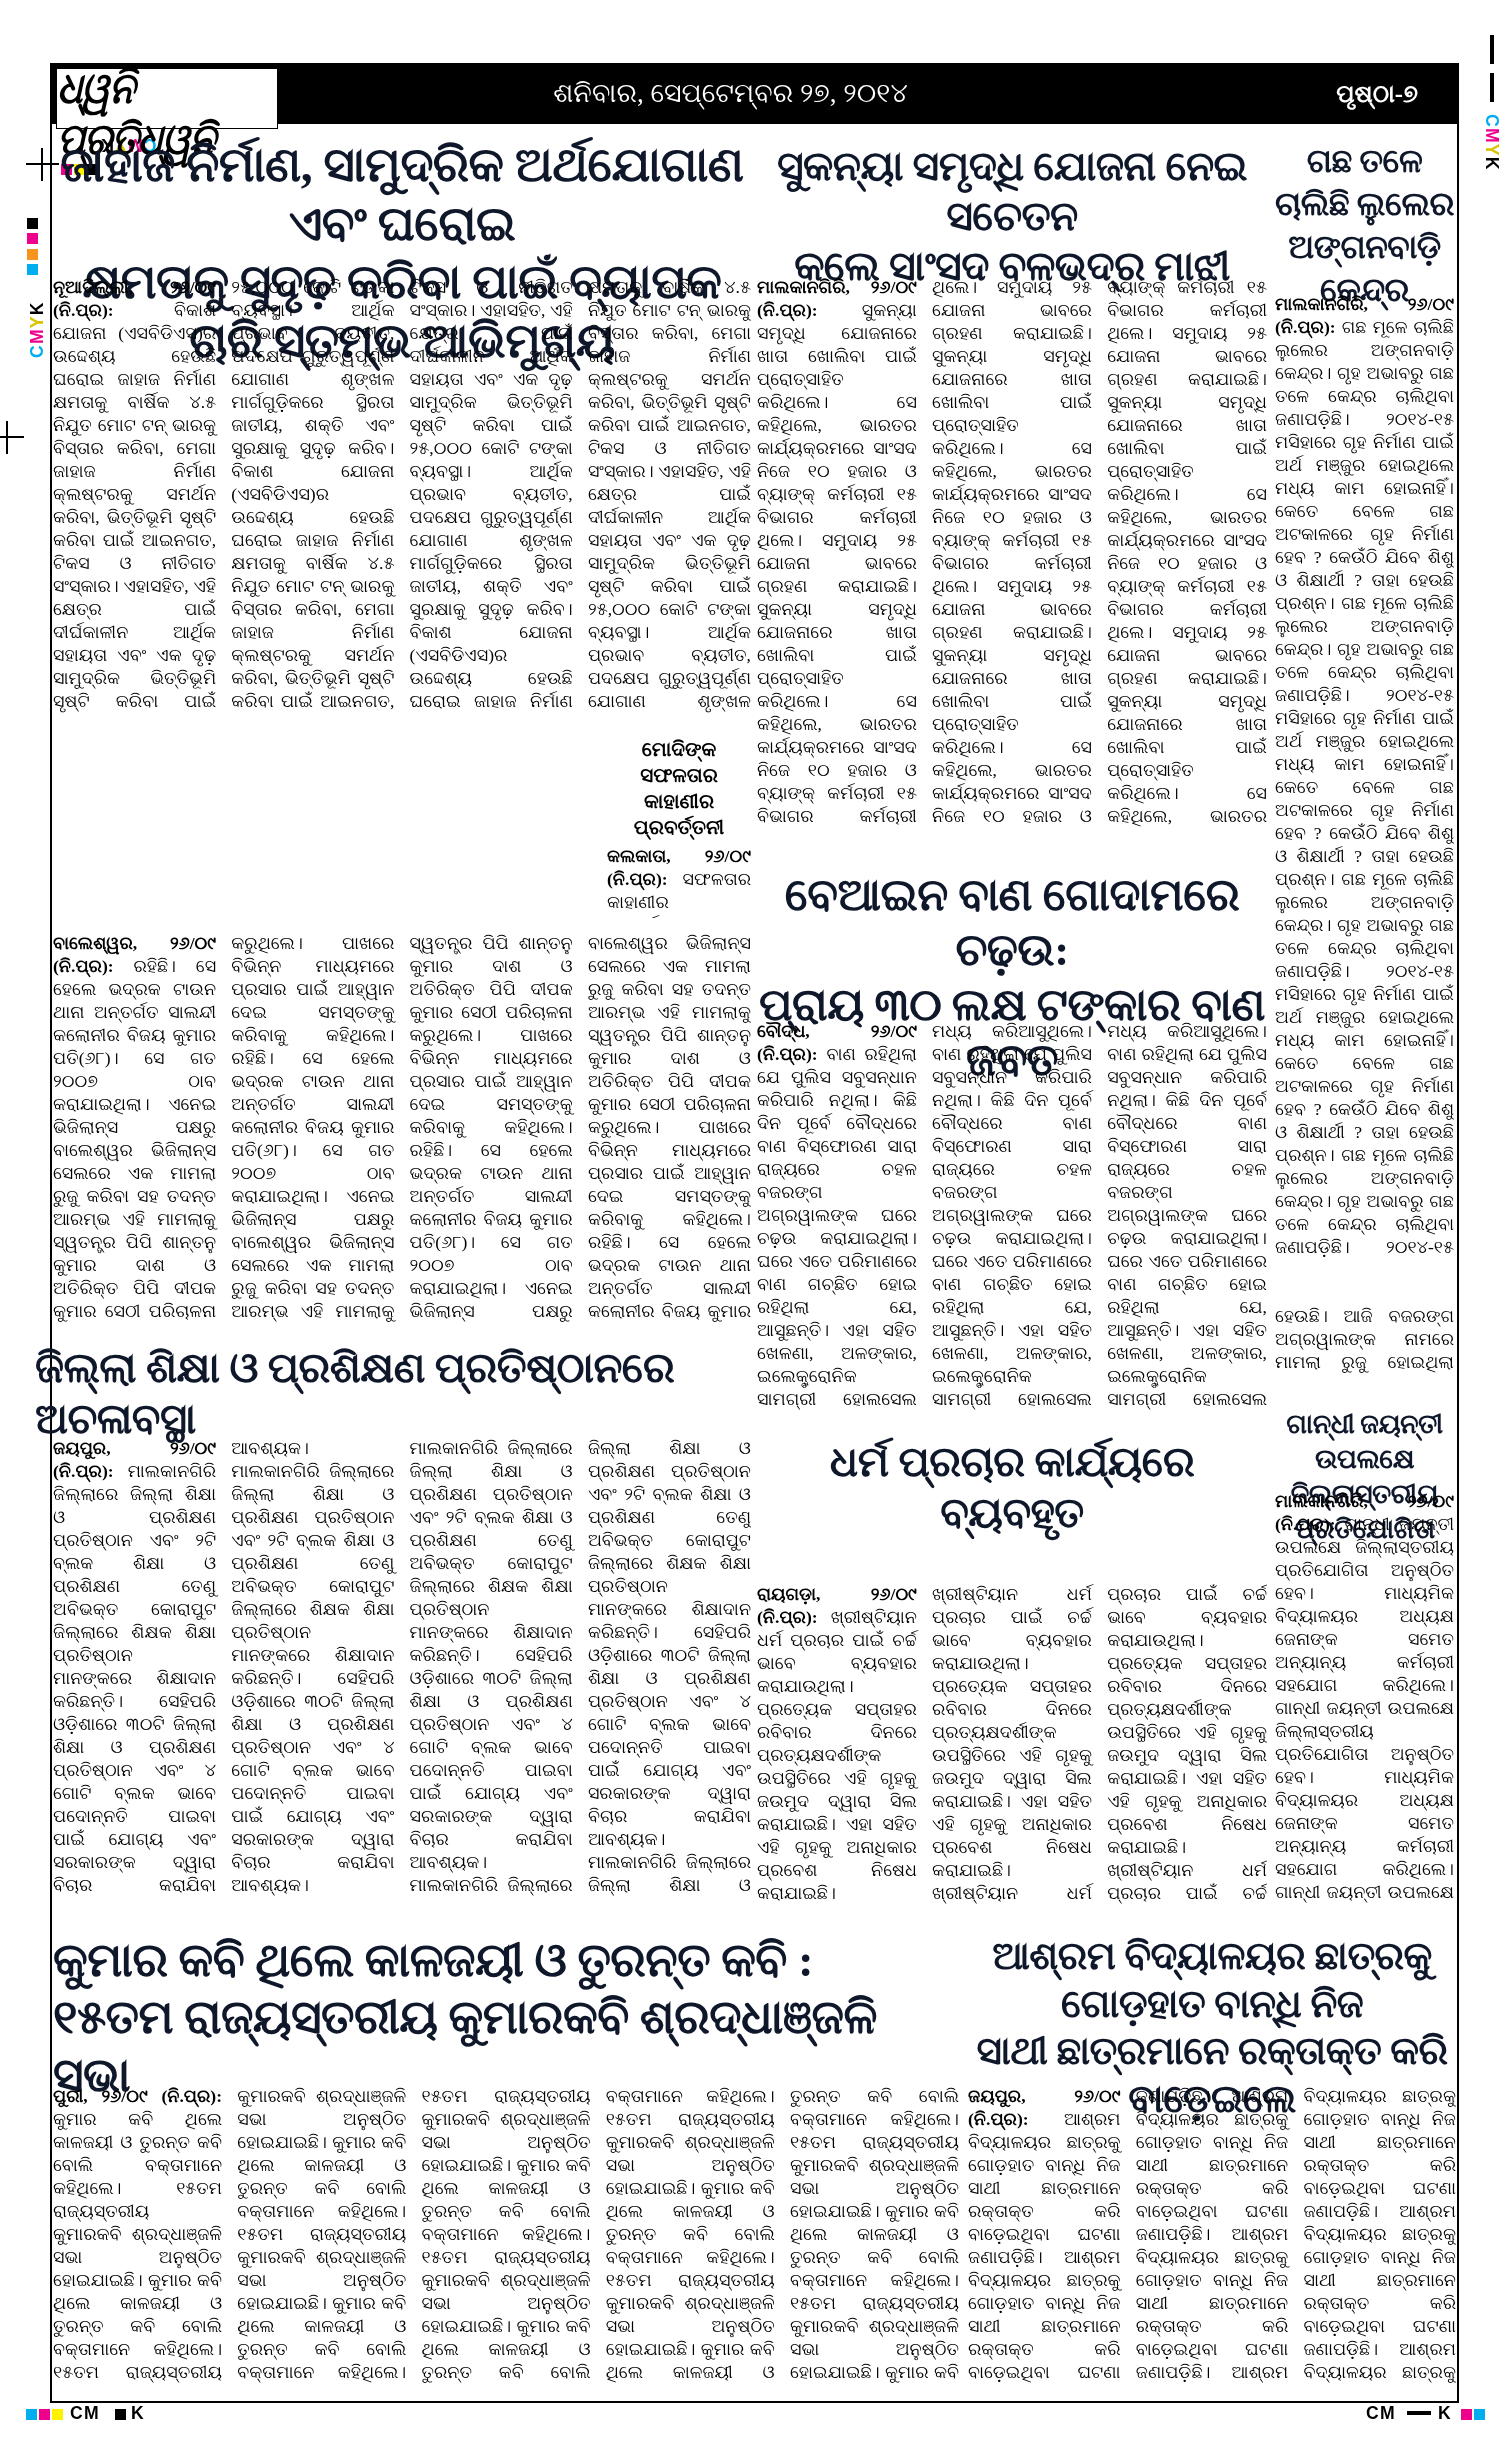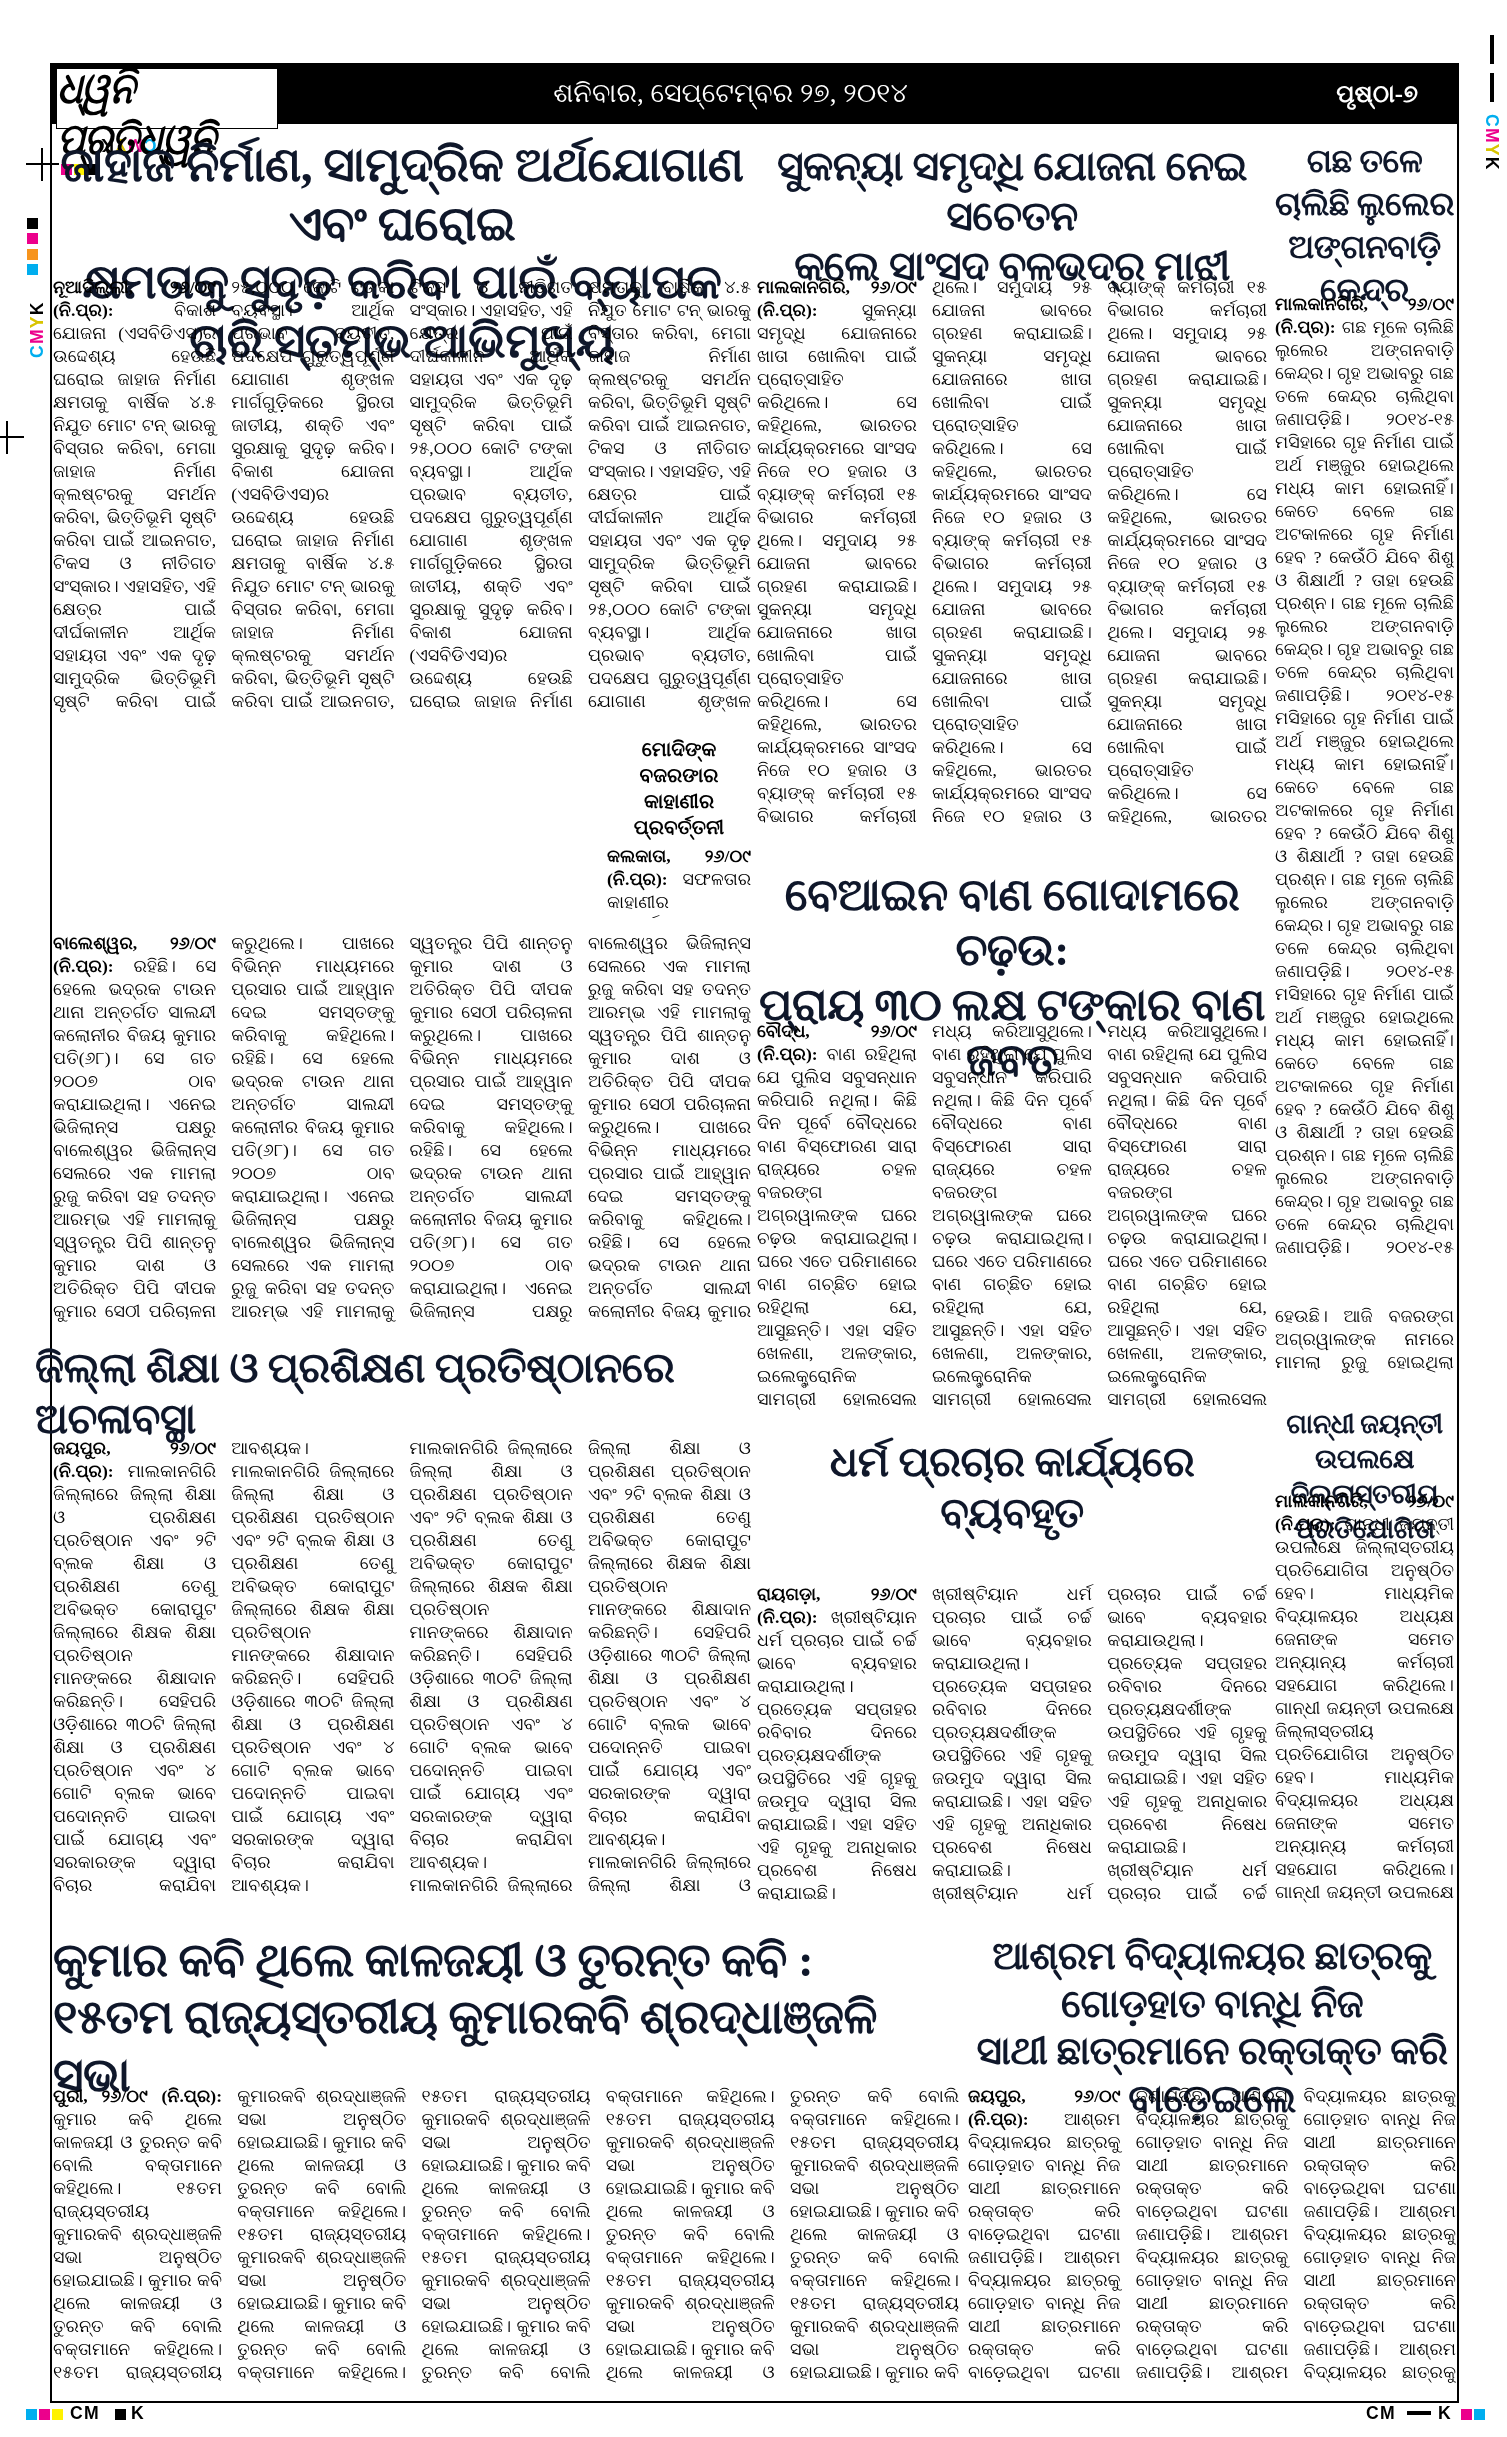--- a/index.html
+++ b/index.html
@@ -106,21 +106,21 @@
   <div class="abs headline center" style="left:53px;top:136px;width:698px;font-size:48px;">
     <div>ଜାହାଜ ନିର୍ମାଣ, ସାମୁଦ୍ରିକ ଅର୍ଥଯୋଗାଣ ଏବଂ ଘରୋଇ</div>
     <div>କ୍ଷମତାକୁ ସୁଦୃଢ଼ କରିବା ପାଇଁ ବ୍ୟାପକ ଚାରି ସ୍ତମ୍ଭ ଆଭିମୁଖ୍ୟ</div>
   </div>
   <div class="abs body-block" style="left:53px;top:276px;width:698px;height:452px;column-count:4;">
     <span class="dateline">ନୂଆଦିଲ୍ଲୀ, ୨୬/୦୯ (ନି.ପ୍ର):</span>
     <span> ବିକାଶ ଯୋଜନା (ଏସବିଡିଏସ)ର ଉଦ୍ଦେଶ୍ୟ ହେଉଛି ଘରୋଇ ଜାହାଜ ନିର୍ମାଣ କ୍ଷମତାକୁ ବାର୍ଷିକ ୪.୫ ନିଯୁତ ମୋଟ ଟନ୍ ଭାରକୁ ବିସ୍ତାର କରିବା, ମେଗା ଜାହାଜ ନିର୍ମାଣ କ୍ଲଷ୍ଟରକୁ ସମର୍ଥନ କରିବା, ଭିତ୍ତିଭୂମି ସୃଷ୍ଟି କରିବା ପାଇଁ ଆଇନଗତ, ଟିକସ ଓ ନୀତିଗତ ସଂସ୍କାର। ଏହାସହିତ, ଏହି କ୍ଷେତ୍ର ପାଇଁ ଦୀର୍ଘକାଳୀନ ଆର୍ଥିକ ସହାୟତା ଏବଂ ଏକ ଦୃଢ଼ ସାମୁଦ୍ରିକ ଭିତ୍ତିଭୂମି ସୃଷ୍ଟି କରିବା ପାଇଁ ୨୫,୦୦୦ କୋଟି ଟଙ୍କା ବ୍ୟବସ୍ଥା। ଆର୍ଥିକ ପ୍ରଭାବ ବ୍ୟତୀତ, ପଦକ୍ଷେପ ଗୁରୁତ୍ୱପୂର୍ଣ୍ଣ ଯୋଗାଣ ଶୃଙ୍ଖଳ ମାର୍ଗଗୁଡ଼ିକରେ ସ୍ଥିରତା ଜାତୀୟ, ଶକ୍ତି ଏବଂ ସୁରକ୍ଷାକୁ ସୁଦୃଢ଼ କରିବ। ବିକାଶ ଯୋଜନା (ଏସବିଡିଏସ)ର ଉଦ୍ଦେଶ୍ୟ ହେଉଛି ଘରୋଇ ଜାହାଜ ନିର୍ମାଣ କ୍ଷମତାକୁ ବାର୍ଷିକ ୪.୫ ନିଯୁତ ମୋଟ ଟନ୍ ଭାରକୁ ବିସ୍ତାର କରିବା, ମେଗା ଜାହାଜ ନିର୍ମାଣ କ୍ଲଷ୍ଟରକୁ ସମର୍ଥନ କରିବା, ଭିତ୍ତିଭୂମି ସୃଷ୍ଟି କରିବା ପାଇଁ ଆଇନଗତ, ଟିକସ ଓ ନୀତିଗତ ସଂସ୍କାର। ଏହାସହିତ, ଏହି କ୍ଷେତ୍ର ପାଇଁ ଦୀର୍ଘକାଳୀନ ଆର୍ଥିକ ସହାୟତା ଏବଂ ଏକ ଦୃଢ଼ ସାମୁଦ୍ରିକ ଭିତ୍ତିଭୂମି ସୃଷ୍ଟି କରିବା ପାଇଁ ୨୫,୦୦୦ କୋଟି ଟଙ୍କା ବ୍ୟବସ୍ଥା। ଆର୍ଥିକ ପ୍ରଭାବ ବ୍ୟତୀତ, ପଦକ୍ଷେପ ଗୁରୁତ୍ୱପୂର୍ଣ୍ଣ ଯୋଗାଣ ଶୃଙ୍ଖଳ ମାର୍ଗଗୁଡ଼ିକରେ ସ୍ଥିରତା ଜାତୀୟ, ଶକ୍ତି ଏବଂ ସୁରକ୍ଷାକୁ ସୁଦୃଢ଼ କରିବ। ବିକାଶ ଯୋଜନା (ଏସବିଡିଏସ)ର ଉଦ୍ଦେଶ୍ୟ ହେଉଛି ଘରୋଇ ଜାହାଜ ନିର୍ମାଣ କ୍ଷମତାକୁ ବାର୍ଷିକ ୪.୫ ନିଯୁତ ମୋଟ ଟନ୍ ଭାରକୁ ବିସ୍ତାର କରିବା, ମେଗା ଜାହାଜ ନିର୍ମାଣ କ୍ଲଷ୍ଟରକୁ ସମର୍ଥନ କରିବା, ଭିତ୍ତିଭୂମି ସୃଷ୍ଟି କରିବା ପାଇଁ ଆଇନଗତ, ଟିକସ ଓ ନୀତିଗତ ସଂସ୍କାର। ଏହାସହିତ, ଏହି କ୍ଷେତ୍ର ପାଇଁ ଦୀର୍ଘକାଳୀନ ଆର୍ଥିକ ସହାୟତା ଏବଂ ଏକ ଦୃଢ଼ ସାମୁଦ୍ରିକ ଭିତ୍ତିଭୂମି ସୃଷ୍ଟି କରିବା ପାଇଁ ୨୫,୦୦୦ କୋଟି ଟଙ୍କା ବ୍ୟବସ୍ଥା। ଆର୍ଥିକ ପ୍ରଭାବ ବ୍ୟତୀତ, ପଦକ୍ଷେପ ଗୁରୁତ୍ୱପୂର୍ଣ୍ଣ ଯୋଗାଣ ଶୃଙ୍ଖଳ ମାର୍ଗଗୁଡ଼ିକରେ ସ୍ଥିରତା ଜାତୀୟ, ଶକ୍ତି ଏବଂ ସୁରକ୍ଷାକୁ ସୁଦୃଢ଼ କରିବ। ବିକାଶ ଯୋଜନା (ଏସବିଡିଏସ)ର ଉଦ୍ଦେଶ୍ୟ ହେଉଛି ଘରୋଇ ଜାହାଜ ନିର୍ମାଣ କ୍ଷମତାକୁ ବାର୍ଷିକ ୪.୫ ନିଯୁତ ମୋଟ ଟନ୍ ଭାରକୁ ବିସ୍ତାର କରିବା, ମେଗା ଜାହାଜ ନିର୍ମାଣ କ୍ଲଷ୍ଟରକୁ ସମର୍ଥନ କରିବା, ଭିତ୍ତିଭୂମି ସୃଷ୍ଟି କରିବା ପାଇଁ ଆଇନଗତ, ଟିକସ ଓ ନୀତିଗତ ସଂସ୍କାର। ଏହାସହିତ, ଏହି କ୍ଷେତ୍ର ପାଇଁ ଦୀର୍ଘକାଳୀନ ଆର୍ଥିକ ସହାୟତା ଏବଂ ଏକ ଦୃଢ଼ ସାମୁଦ୍ରିକ ଭିତ୍ତିଭୂମି ସୃଷ୍ଟି କରିବା ପାଇଁ ୨୫,୦୦୦ କୋଟି ଟଙ୍କା ବ୍ୟବସ୍ଥା। ଆର୍ଥିକ ପ୍ରଭାବ ବ୍ୟତୀତ, ପଦକ୍ଷେପ ଗୁରୁତ୍ୱପୂର୍ଣ୍ଣ ଯୋଗାଣ ଶୃଙ୍ଖଳ ମାର୍ଗଗୁଡ଼ିକରେ ସ୍ଥିରତା ଜାତୀୟ, ଶକ୍ତି ଏବଂ ସୁରକ୍ଷାକୁ ସୁଦୃଢ଼ କରିବ। ବିକାଶ ଯୋଜନା (ଏସବିଡିଏସ)ର ଉଦ୍ଦେଶ୍ୟ ହେଉଛି ଘରୋଇ ଜାହାଜ ନିର୍ମାଣ କ୍ଷମତାକୁ ବାର୍ଷିକ ୪.୫ ନିଯୁତ ମୋଟ ଟନ୍ ଭାରକୁ ବିସ୍ତାର କରିବା, ମେଗା ଜାହାଜ ନିର୍ମାଣ କ୍ଲଷ୍ଟରକୁ ସମର୍ଥନ କରିବା, ଭିତ୍ତିଭୂମି ସୃଷ୍ଟି କରିବା ପାଇଁ ଆଇନଗତ, ଟିକସ ଓ ନୀତିଗତ ସଂସ୍କାର। ଏହାସହିତ, ଏହି କ୍ଷେତ୍ର ପାଇଁ ଦୀର୍ଘକାଳୀନ ଆର୍ଥିକ ସହାୟତା ଏବଂ ଏକ ଦୃଢ଼ ସାମୁଦ୍ରିକ ଭିତ୍ତିଭୂମି ସୃଷ୍ଟି କରିବା ପାଇଁ ୨୫,୦୦୦ କୋଟି ଟଙ୍କା ବ୍ୟବସ୍ଥା। ଆର୍ଥିକ ପ୍ରଭାବ ବ୍ୟତୀତ, ପଦକ୍ଷେପ ଗୁରୁତ୍ୱପୂର୍ଣ୍ଣ ଯୋଗାଣ ଶୃଙ୍ଖଳ ମାର୍ଗଗୁଡ଼ିକରେ ସ୍ଥିରତା ଜାତୀୟ, ଶକ୍ତି ଏବଂ ସୁରକ୍ଷାକୁ ସୁଦୃଢ଼ କରିବ। ବିକାଶ ଯୋଜନା (ଏସବିଡିଏସ)ର ଉଦ୍ଦେଶ୍ୟ ହେଉଛି ଘରୋଇ ଜାହାଜ ନିର୍ମାଣ କ୍ଷମତାକୁ ବାର୍ଷିକ ୪.୫ ନିଯୁତ ମୋଟ ଟନ୍ ଭାରକୁ ବିସ୍ତାର କରିବା, ମେଗା ଜାହାଜ ନିର୍ମାଣ କ୍ଲଷ୍ଟରକୁ ସମର୍ଥନ କରିବା, ଭିତ୍ତିଭୂମି ସୃଷ୍ଟି କରିବା ପାଇଁ ଆଇନଗତ, ଟିକସ ଓ ନୀତିଗତ ସଂସ୍କାର। ଏହାସହିତ, ଏହି କ୍ଷେତ୍ର ପାଇଁ ଦୀର୍ଘକାଳୀନ ଆର୍ଥିକ ସହାୟତା ଏବଂ ଏକ ଦୃଢ଼ ସାମୁଦ୍ରିକ ଭିତ୍ତିଭୂମି ସୃଷ୍ଟି କରିବା ପାଇଁ ୨୫,୦୦୦ କୋଟି ଟଙ୍କା ବ୍ୟବସ୍ଥା। ଆର୍ଥିକ ପ୍ରଭାବ ବ୍ୟତୀତ, ପଦକ୍ଷେପ ଗୁରୁତ୍ୱପୂର୍ଣ୍ଣ ଯୋଗାଣ ଶୃଙ୍ଖଳ ମାର୍ଗଗୁଡ଼ିକରେ ସ୍ଥିରତା ଜାତୀୟ, ଶକ୍ତି ଏବଂ ସୁରକ୍ଷାକୁ ସୁଦୃଢ଼ କରିବ।</span>
   </div>
 
   <div class="abs" style="left:607px;top:736px;width:144px;height:182px;overflow:hidden;">
-    <div class="brief-head">ମୋଦିଙ୍କ ବଜରଙାର</div>
+    <div class="brief-head">ମୋଦିଙ୍କ ସଫଳତାର</div>
     <div class="brief-head">କାହାଣୀର ପ୍ରବର୍ତ୍ତନୀ</div>
     <div class="body-block" style="column-count:1;height:106px;margin-top:4.7px;">
       <span class="dateline">କଲକାତା, ୨୬/୦୯ (ନି.ପ୍ର):</span>
       <span> ସଫଳତାର କାହାଣୀର ପ୍ରବର୍ତ୍ତନୀ ପାଖରେ ବିଭିନ୍ନ ମାଧ୍ୟମରେ ପ୍ରସାର ପାଇଁ ଆହ୍ୱାନ ଦେଇ ସମସ୍ତଙ୍କୁ କରିବାକୁ କହିଥିଲେ। ସଫଳତାର କାହାଣୀର ପ୍ରବର୍ତ୍ତନୀ ପାଖରେ ବିଭିନ୍ନ ମାଧ୍ୟମରେ ପ୍ରସାର ପାଇଁ ଆହ୍ୱାନ ଦେଇ ସମସ୍ତଙ୍କୁ କରିବାକୁ କହିଥିଲେ। ସଫଳତାର କାହାଣୀର ପ୍ରବର୍ତ୍ତନୀ ପାଖରେ ବିଭିନ୍ନ ମାଧ୍ୟମରେ ପ୍ରସାର ପାଇଁ ଆହ୍ୱାନ ଦେଇ ସମସ୍ତଙ୍କୁ କରିବାକୁ କହିଥିଲେ।</span>
     </div>
   </div>
 
   <div class="abs body-block" style="left:53px;top:932px;width:698px;height:399px;column-count:4;">
     <span class="dateline">ବାଲେଶ୍ୱର, ୨୬/୦୯ (ନି.ପ୍ର):</span>
     <span> ରହିଛି। ସେ ହେଲେ ଭଦ୍ରକ ଟାଉନ ଥାନା ଅନ୍ତର୍ଗତ ସାଲନ୍ଦୀ କଲୋନୀର ବିଜୟ କୁମାର ପତି(୬୮)। ସେ ଗତ ୨୦୦୭ ଠାବ କରାଯାଇଥିଲା। ଏନେଇ ଭିଜିଲାନ୍ସ ପକ୍ଷରୁ ବାଲେଶ୍ୱର ଭିଜିଲାନ୍ସ ସେଲରେ ଏକ ମାମଲା ରୁଜୁ କରିବା ସହ ତଦନ୍ତ ଆରମ୍ଭ ଏହି ମାମଲାକୁ ସ୍ୱତନ୍ତ୍ର ପିପି ଶାନ୍ତନୁ କୁମାର ଦାଶ ଓ ଅତିରିକ୍ତ ପିପି ଦୀପକ କୁମାର ସେଠୀ ପରିଚାଳନା କରୁଥିଲେ। ପାଖରେ ବିଭିନ୍ନ ମାଧ୍ୟମରେ ପ୍ରସାର ପାଇଁ ଆହ୍ୱାନ ଦେଇ ସମସ୍ତଙ୍କୁ କରିବାକୁ କହିଥିଲେ। ରହିଛି। ସେ ହେଲେ ଭଦ୍ରକ ଟାଉନ ଥାନା ଅନ୍ତର୍ଗତ ସାଲନ୍ଦୀ କଲୋନୀର ବିଜୟ କୁମାର ପତି(୬୮)। ସେ ଗତ ୨୦୦୭ ଠାବ କରାଯାଇଥିଲା। ଏନେଇ ଭିଜିଲାନ୍ସ ପକ୍ଷରୁ ବାଲେଶ୍ୱର ଭିଜିଲାନ୍ସ ସେଲରେ ଏକ ମାମଲା ରୁଜୁ କରିବା ସହ ତଦନ୍ତ ଆରମ୍ଭ ଏହି ମାମଲାକୁ ସ୍ୱତନ୍ତ୍ର ପିପି ଶାନ୍ତନୁ କୁମାର ଦାଶ ଓ ଅତିରିକ୍ତ ପିପି ଦୀପକ କୁମାର ସେଠୀ ପରିଚାଳନା କରୁଥିଲେ। ପାଖରେ ବିଭିନ୍ନ ମାଧ୍ୟମରେ ପ୍ରସାର ପାଇଁ ଆହ୍ୱାନ ଦେଇ ସମସ୍ତଙ୍କୁ କରିବାକୁ କହିଥିଲେ। ରହିଛି। ସେ ହେଲେ ଭଦ୍ରକ ଟାଉନ ଥାନା ଅନ୍ତର୍ଗତ ସାଲନ୍ଦୀ କଲୋନୀର ବିଜୟ କୁମାର ପତି(୬୮)। ସେ ଗତ ୨୦୦୭ ଠାବ କରାଯାଇଥିଲା। ଏନେଇ ଭିଜିଲାନ୍ସ ପକ୍ଷରୁ ବାଲେଶ୍ୱର ଭିଜିଲାନ୍ସ ସେଲରେ ଏକ ମାମଲା ରୁଜୁ କରିବା ସହ ତଦନ୍ତ ଆରମ୍ଭ ଏହି ମାମଲାକୁ ସ୍ୱତନ୍ତ୍ର ପିପି ଶାନ୍ତନୁ କୁମାର ଦାଶ ଓ ଅତିରିକ୍ତ ପିପି ଦୀପକ କୁମାର ସେଠୀ ପରିଚାଳନା କରୁଥିଲେ। ପାଖରେ ବିଭିନ୍ନ ମାଧ୍ୟମରେ ପ୍ରସାର ପାଇଁ ଆହ୍ୱାନ ଦେଇ ସମସ୍ତଙ୍କୁ କରିବାକୁ କହିଥିଲେ। ରହିଛି। ସେ ହେଲେ ଭଦ୍ରକ ଟାଉନ ଥାନା ଅନ୍ତର୍ଗତ ସାଲନ୍ଦୀ କଲୋନୀର ବିଜୟ କୁମାର ପତି(୬୮)। ସେ ଗତ ୨୦୦୭ ଠାବ କରାଯାଇଥିଲା। ଏନେଇ ଭିଜିଲାନ୍ସ ପକ୍ଷରୁ ବାଲେଶ୍ୱର ଭିଜିଲାନ୍ସ ସେଲରେ ଏକ ମାମଲା ରୁଜୁ କରିବା ସହ ତଦନ୍ତ ଆରମ୍ଭ ଏହି ମାମଲାକୁ ସ୍ୱତନ୍ତ୍ର ପିପି ଶାନ୍ତନୁ କୁମାର ଦାଶ ଓ ଅତିରିକ୍ତ ପିପି ଦୀପକ କୁମାର ସେଠୀ ପରିଚାଳନା କରୁଥିଲେ। ପାଖରେ ବିଭିନ୍ନ ମାଧ୍ୟମରେ ପ୍ରସାର ପାଇଁ ଆହ୍ୱାନ ଦେଇ ସମସ୍ତଙ୍କୁ କରିବାକୁ କହିଥିଲେ। ରହିଛି। ସେ ହେଲେ ଭଦ୍ରକ ଟାଉନ ଥାନା ଅନ୍ତର୍ଗତ ସାଲନ୍ଦୀ କଲୋନୀର ବିଜୟ କୁମାର ପତି(୬୮)। ସେ ଗତ ୨୦୦୭ ଠାବ କରାଯାଇଥିଲା। ଏନେଇ ଭିଜିଲାନ୍ସ ପକ୍ଷରୁ ବାଲେଶ୍ୱର ଭିଜିଲାନ୍ସ ସେଲରେ ଏକ ମାମଲା ରୁଜୁ କରିବା ସହ ତଦନ୍ତ ଆରମ୍ଭ ଏହି ମାମଲାକୁ ସ୍ୱତନ୍ତ୍ର ପିପି ଶାନ୍ତନୁ କୁମାର ଦାଶ ଓ ଅତିରିକ୍ତ ପିପି ଦୀପକ କୁମାର ସେଠୀ ପରିଚାଳନା କରୁଥିଲେ। ପାଖରେ ବିଭିନ୍ନ ମାଧ୍ୟମରେ ପ୍ରସାର ପାଇଁ ଆହ୍ୱାନ ଦେଇ ସମସ୍ତଙ୍କୁ କରିବାକୁ କହିଥିଲେ। ରହିଛି। ସେ ହେଲେ ଭଦ୍ରକ ଟାଉନ ଥାନା ଅନ୍ତର୍ଗତ ସାଲନ୍ଦୀ କଲୋନୀର ବିଜୟ କୁମାର ପତି(୬୮)। ସେ ଗତ ୨୦୦୭ ଠାବ କରାଯାଇଥିଲା। ଏନେଇ ଭିଜିଲାନ୍ସ ପକ୍ଷରୁ ବାଲେଶ୍ୱର ଭିଜିଲାନ୍ସ ସେଲରେ ଏକ ମାମଲା ରୁଜୁ କରିବା ସହ ତଦନ୍ତ ଆରମ୍ଭ ଏହି ମାମଲାକୁ ସ୍ୱତନ୍ତ୍ର ପିପି ଶାନ୍ତନୁ କୁମାର ଦାଶ ଓ ଅତିରିକ୍ତ ପିପି ଦୀପକ କୁମାର ସେଠୀ ପରିଚାଳନା କରୁଥିଲେ। ପାଖରେ ବିଭିନ୍ନ ମାଧ୍ୟମରେ ପ୍ରସାର ପାଇଁ ଆହ୍ୱାନ ଦେଇ ସମସ୍ତଙ୍କୁ କରିବାକୁ କହିଥିଲେ।</span>

